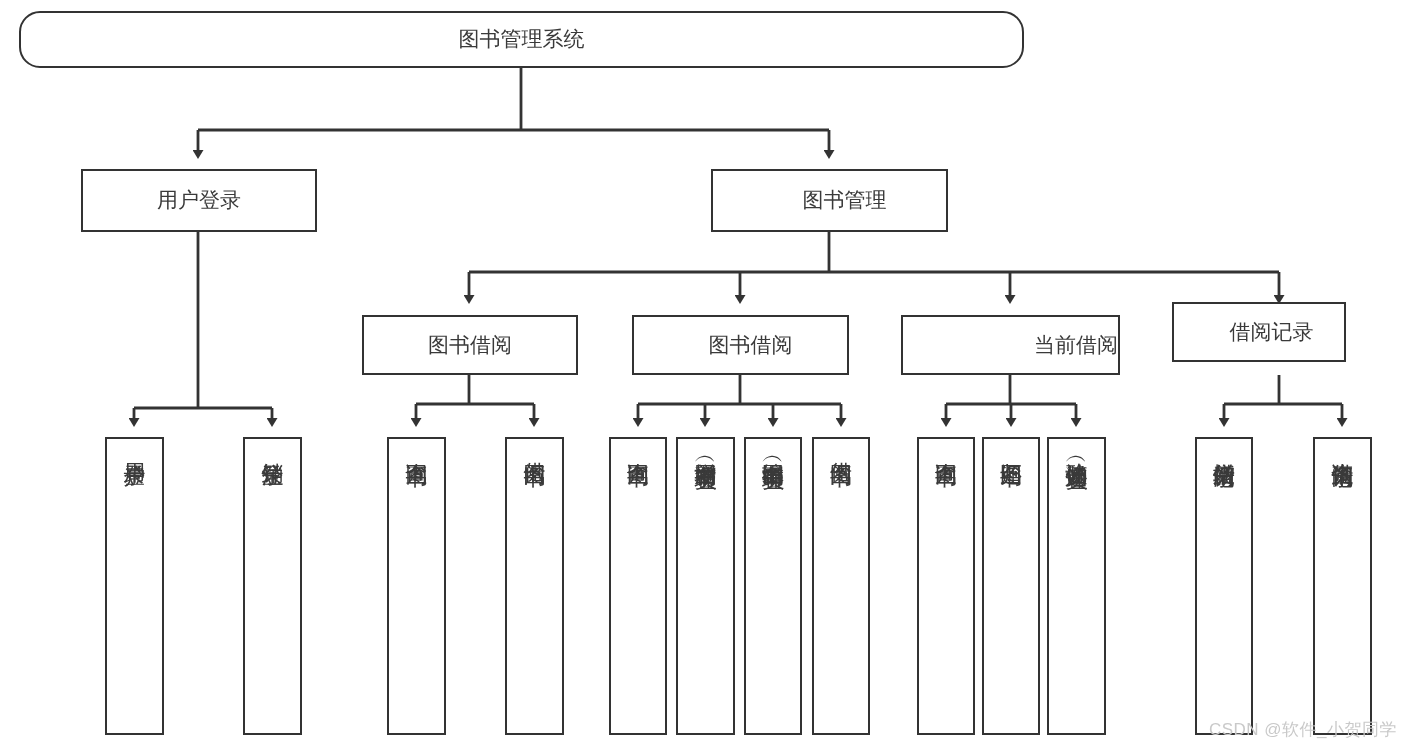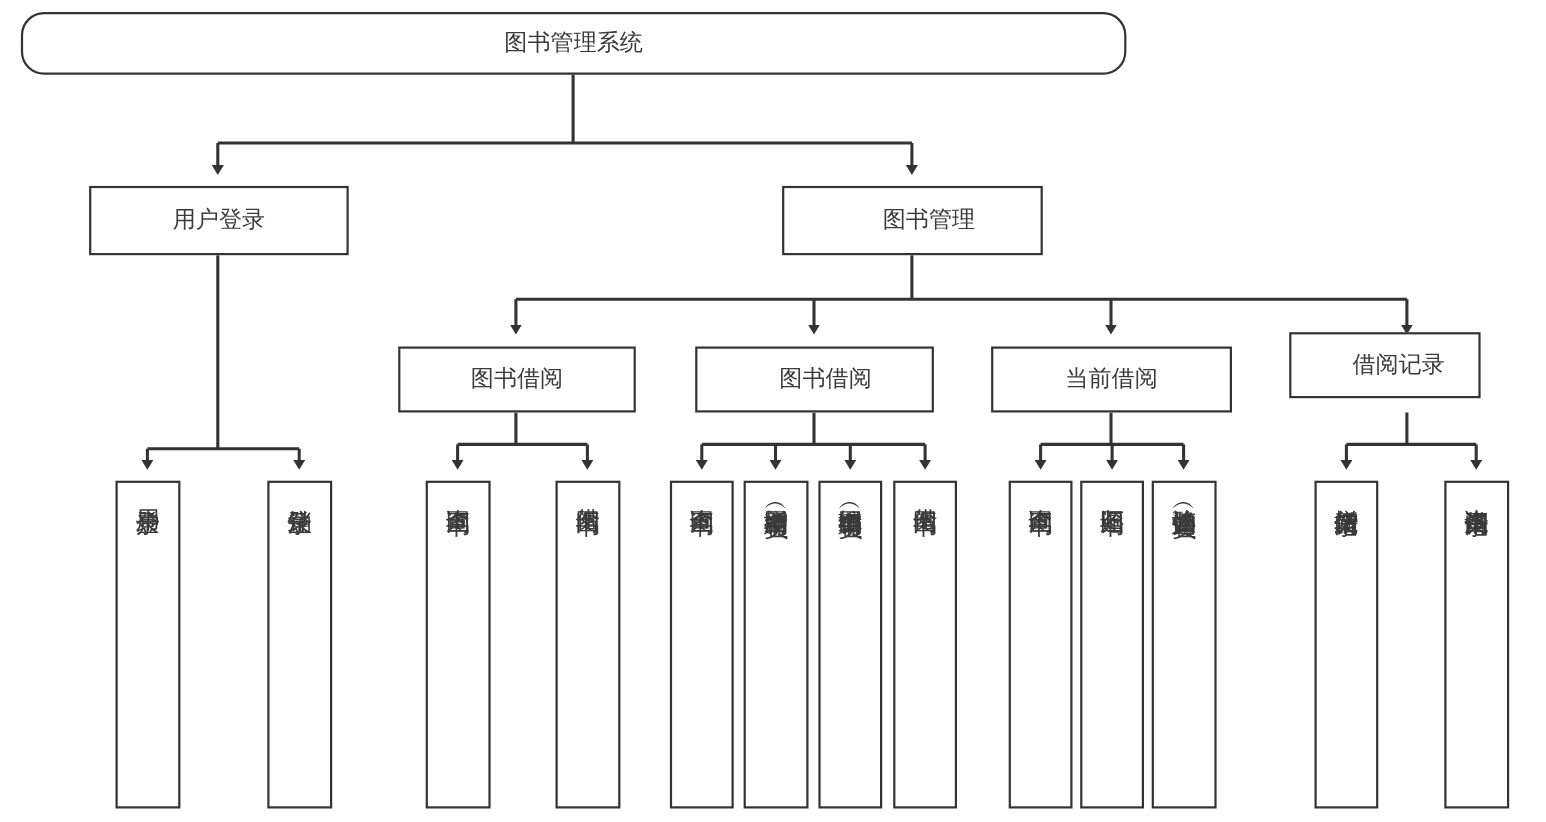--- a/index.html
+++ b/index.html
@@ -109,21 +109,21 @@
   <div class="node horiz" style="left:711px;top:169px;width:237px;height:63px;padding-left:30px;">
     <span class="label">图书管理</span>
   </div>
 
   <div class="node horiz" style="left:362px;top:315px;width:216px;height:60px;">
     <span class="label">图书借阅</span>
   </div>
   <div class="node horiz" style="left:632px;top:315px;width:217px;height:60px;padding-left:20px;">
     <span class="label">图书借阅</span>
   </div>
-  <div class="node horiz" style="left:901px;top:315px;width:219px;height:60px;">
+  <div class="node horiz" style="left:901px;top:315px;width:219px;height:60px;justify-content:flex-end;">
     <span class="label">当前借阅</span>
   </div>
   <div class="node horiz" style="left:1172px;top:302px;width:174px;height:60px;padding-left:25px;">
     <span class="label">借阅记录</span>
   </div>
 
   <div class="node vert" style="left:105px;top:437px;width:59px;height:298px;">
     <span class="label">用户登录</span>
   </div>
   <div class="node vert" style="left:243px;top:437px;width:59px;height:298px;">
@@ -160,14 +160,15 @@
     <span class="label">确认归还（管理员）</span>
   </div>
 
   <div class="node vert" style="left:1195px;top:437px;width:58px;height:298px;">
     <span class="label">新增借阅记录</span>
   </div>
   <div class="node vert" style="left:1313px;top:437px;width:59px;height:298px;">
     <span class="label">查询借阅记录</span>
   </div>
 
+  <div id="watermark">CSDN @软件_小贺同学</div>
 
 </div>
 
 </body></html>

